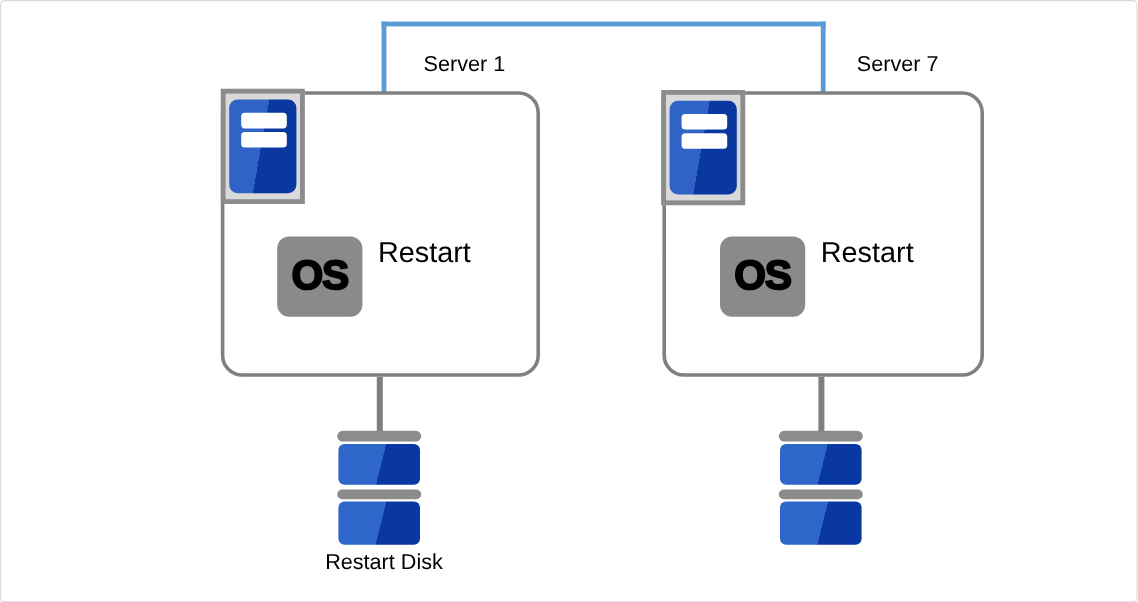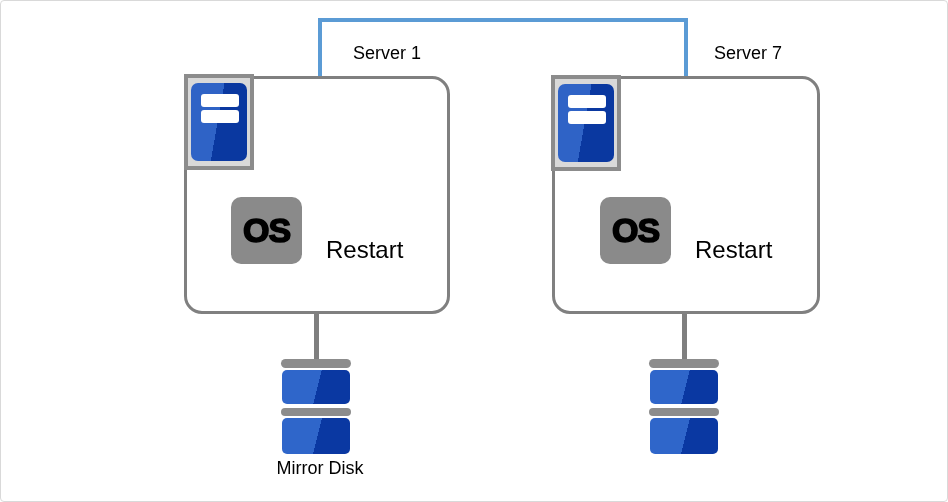--- a/index.html
+++ b/index.html
@@ -55,21 +55,21 @@
   }
   .slot {
     position:absolute; left:10px; width:38px; height:13px;
     border-radius:3px; background:#ffffff;
   }
   .slot.t1 { top:11px; } .slot.t2 { top:27px; }
 
   
   .os-row {
     position:absolute; height:67px; z-index:2;
-    display:flex; align-items:flex-end; gap:24px;
+    display:flex; align-items:flex-start; gap:13px;
   }
   .r1 { left:230px; top:196px; }
   .r2 { left:599px; top:196px; }
 
   .os-badge {
     width:71px; height:67px; border-radius:10px;
     background:var(--os-badge-bg,#8A8A8A);
     display:flex; align-items:center; justify-content:center;
     font-size:34px; font-weight:bold; letter-spacing:-1px;
     -webkit-text-stroke:1.6px #000;
@@ -150,15 +150,15 @@
     <div class="disk-cap mid"></div>
     <div class="disk-platter tall"></div>
   </div>
   <div class="disk d2">
     <div class="disk-cap"></div>
     <div class="disk-platter"></div>
     <div class="disk-cap mid"></div>
     <div class="disk-platter tall"></div>
   </div>
 
-  <div class="mirror-label">Mirror Disk</div>
+  <div class="mirror-label">Restart Disk</div>
 
 </div>
 
 </body></html>

